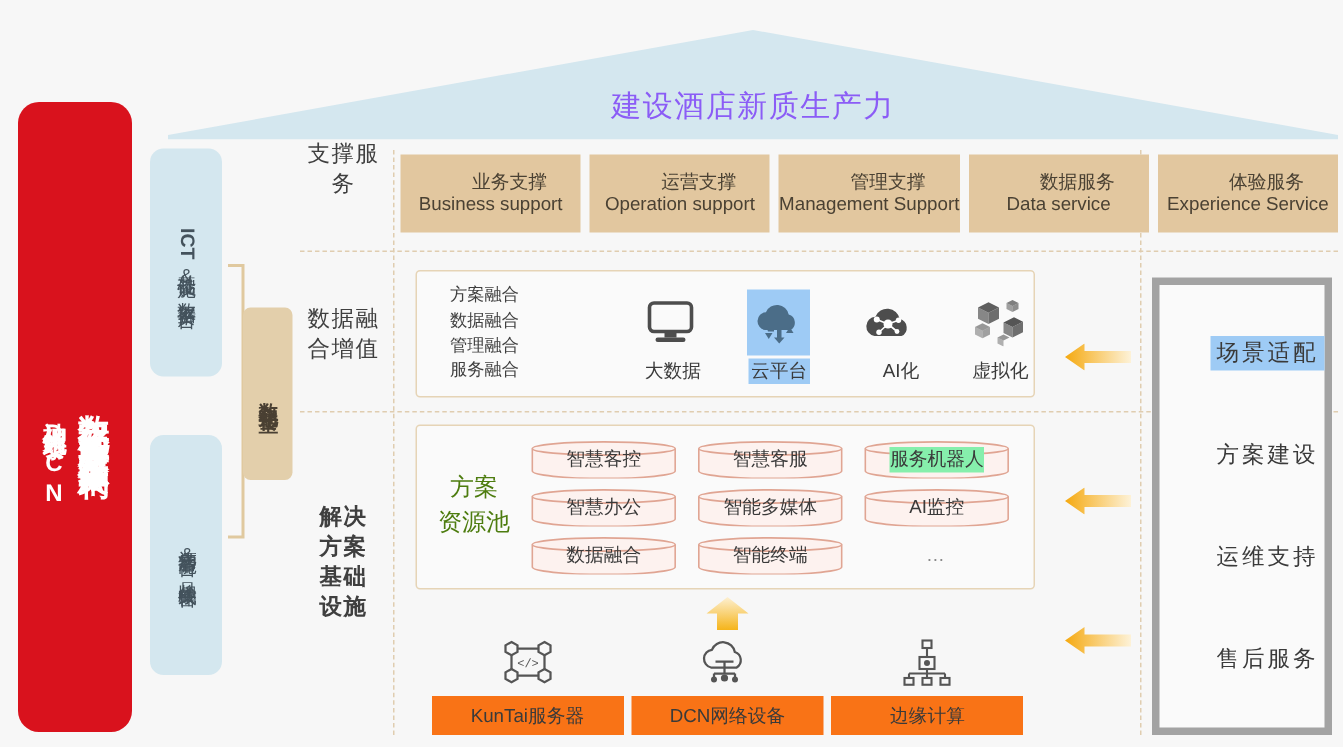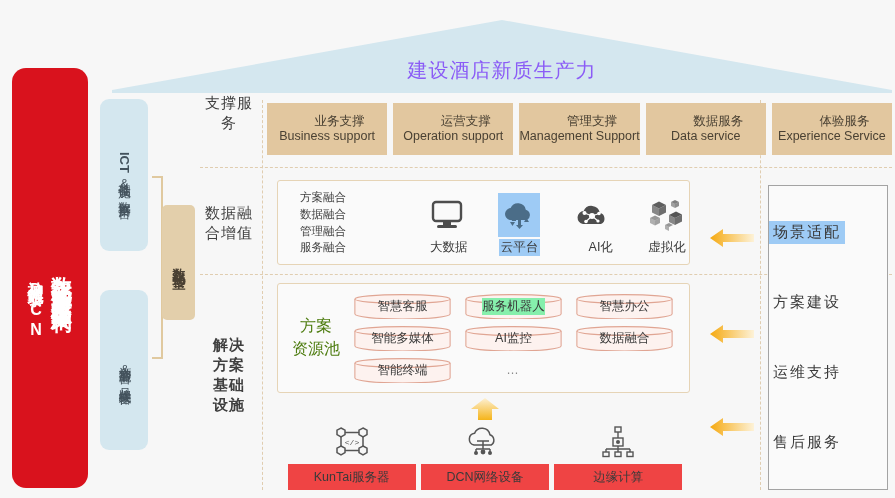--- a/index.html
+++ b/index.html
@@ -156,31 +156,31 @@
   
   .infra-row {
     position: absolute; left: 285px; top: 418px;
     width: 400px; height: 72px;
     display: flex; justify-content: space-around; align-items: flex-end;
   }
   .infra-item { display: flex; flex-direction: column; align-items: center; width: 128px; }
   .infra-item .glyph { height: 38px; display: flex; align-items: flex-end; justify-content: center; }
   .infra-item .cap {
     margin-top: 6px; width: 128px; height: 26px;
-    background: #ef4444; color: #3a3a3a; font-size: 12.5px;
+    background: #f97316; color: #3a3a3a; font-size: 12.5px;
     display: flex; align-items: center; justify-content: center;
   }
 
   
   #right-panel {
     position: absolute; left: 768px; top: 185px;
     width: 120px; height: 305px;
-    background: #fafafa; border: 1px solid #a3a3a3;
+    background: #fafafa; border: 5px solid #a3a3a3;
     display: flex; flex-direction: column;
-    align-items: flex-start; justify-content: space-around;
+    align-items: flex-end; justify-content: space-around;
     padding: 12px 0;
   }
   .right-item { font-size: 15px; color: #3a3a3a; letter-spacing: 2px; padding: 2px 4px; }
   .right-item.highlight { background: #9ecbf5; }
 
   
   .arrow-left { position: absolute; width: 44px; height: 18px; }
   .arrow-up { position: absolute; width: 30px; height: 22px; }
 </style>
 </head>
@@ -323,20 +323,27 @@
       </div>
 
     </div>
   </div>
 
   <div id="pool-panel">
     <div class="pool-label" style="white-space:pre-line;">方案
 资源池</div>
     <div class="pool-grid">
 
+      <div class="cyl">
+        <svg width="100%" height="25" viewBox="0 0 110 25" preserveAspectRatio="none" aria-hidden="true">
+          <path d="M1,5 L1,20 A54,5 0 0 0 109,20 L109,5" fill="#fdf2ef" stroke="#e0a593" stroke-width="1.2"></path>
+          <ellipse cx="55" cy="5" rx="54" ry="4.4" fill="#fdf2ef" stroke="#e0a593" stroke-width="1.2"></ellipse>
+        </svg>
+        <span>智慧客控</span>
+      </div>
 
       <div class="cyl">
         <svg width="100%" height="25" viewBox="0 0 110 25" preserveAspectRatio="none" aria-hidden="true">
           <path d="M1,5 L1,20 A54,5 0 0 0 109,20 L109,5" fill="#fdf2ef" stroke="#e0a593" stroke-width="1.2"></path>
           <ellipse cx="55" cy="5" rx="54" ry="4.4" fill="#fdf2ef" stroke="#e0a593" stroke-width="1.2"></ellipse>
         </svg>
         <span>智慧客服</span>
       </div>
 
       <div class="cyl highlight">

